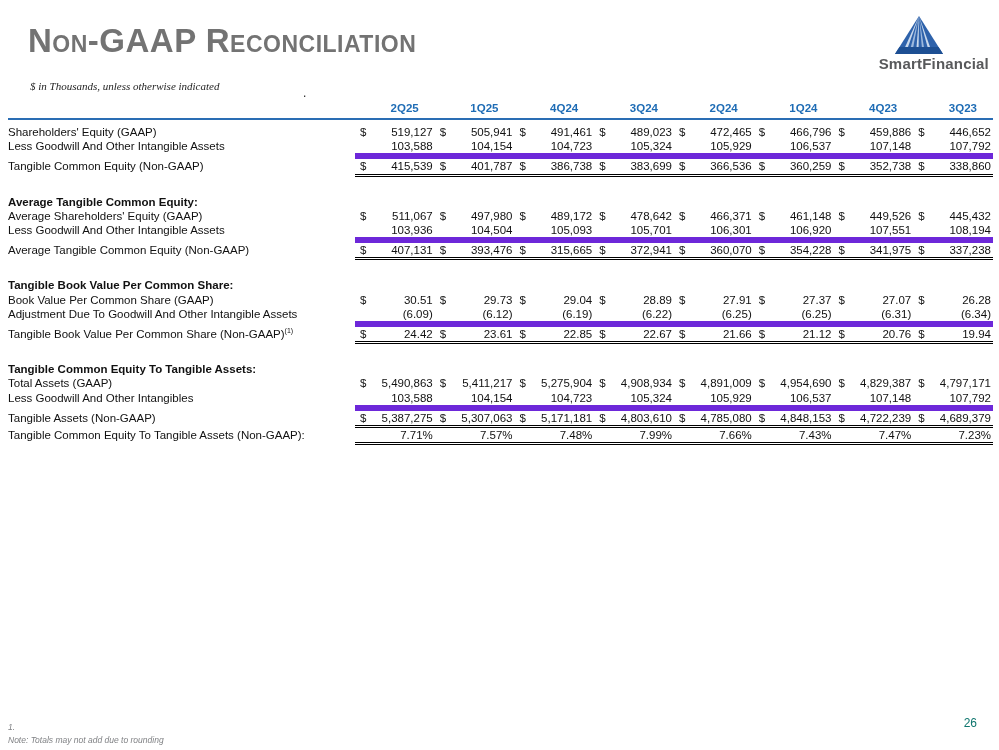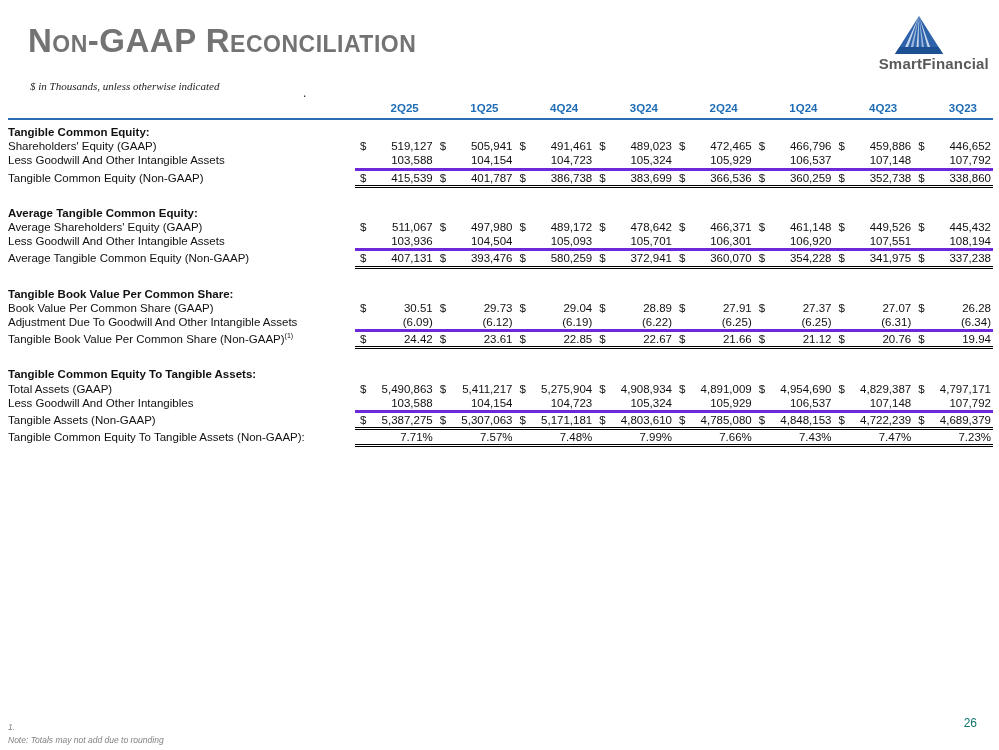--- a/index.html
+++ b/index.html
@@ -24,21 +24,21 @@
   .recon-table { position:absolute; left:8px; top:94px; width:985px; font-size:11.5px; color:#111;margin-top:8px; }
   .trow { display:flex; line-height:14.2px; }
   .tlabel { width:347px; flex:none; }
   .tnums { flex:1; display:flex; }
   .tcol { flex:1; display:flex; justify-content:space-between; padding:0 2px 0 5px; }
   .theader { border-bottom:2px solid #2a6db4; padding-bottom:3px; line-height:13px; }
   .theader .tcol { justify-content:flex-end; padding-right:16px; }
   .theader .hcell { color:#1e6cb5; font-weight:bold; }
   .section-header .tlabel { font-weight:bold; }
   .num { flex:1; text-align:right; }
-  .tnums.u { border-bottom:3px solid #6d28d9; }
+  .tnums.u { border-bottom:6px solid #6d28d9; }
   .tnums.t { border-bottom:3px double #000; }
   .spacer { height:18px; }
   .first-gap { height:5px; }
   sup { font-size:7px; vertical-align:super; line-height:0; }
 
   .footnotes {
     position:absolute; left:8px; top:721px; width:800px;
     font-size:8.5px; font-style:italic; color:#808285; line-height:13px;
   }
   .fn-line1 { display:flex; }
@@ -98,23 +98,20 @@
           </div>
           <div class="tcol">
             <span class="hcell">4Q23</span>
           </div>
           <div class="tcol">
             <span class="hcell">3Q23</span>
           </div>
         </div>
       </div>
       <div class="first-gap"></div>
-      <div class="trow section-header">
-        <div class="tlabel">Tangible Common Equity:</div>
-      </div>
       <div class="trow">
         <div class="tlabel"><span>Shareholders' Equity (GAAP)</span></div>
         <div class="tnums">
           <div class="tcol">
             <span class="dollar">$</span>
             <span class="num">519,127</span>
           </div>
           <div class="tcol">
             <span class="dollar">$</span>
             <span class="num">505,941</span>
@@ -287,21 +284,21 @@
           <div class="tcol">
             <span class="dollar">$</span>
             <span class="num">407,131</span>
           </div>
           <div class="tcol">
             <span class="dollar">$</span>
             <span class="num">393,476</span>
           </div>
           <div class="tcol">
             <span class="dollar">$</span>
-            <span class="num">580,259</span>
+            <span class="num">315,665</span>
           </div>
           <div class="tcol">
             <span class="dollar">$</span>
             <span class="num">372,941</span>
           </div>
           <div class="tcol">
             <span class="dollar">$</span>
             <span class="num">360,070</span>
           </div>
           <div class="tcol">

